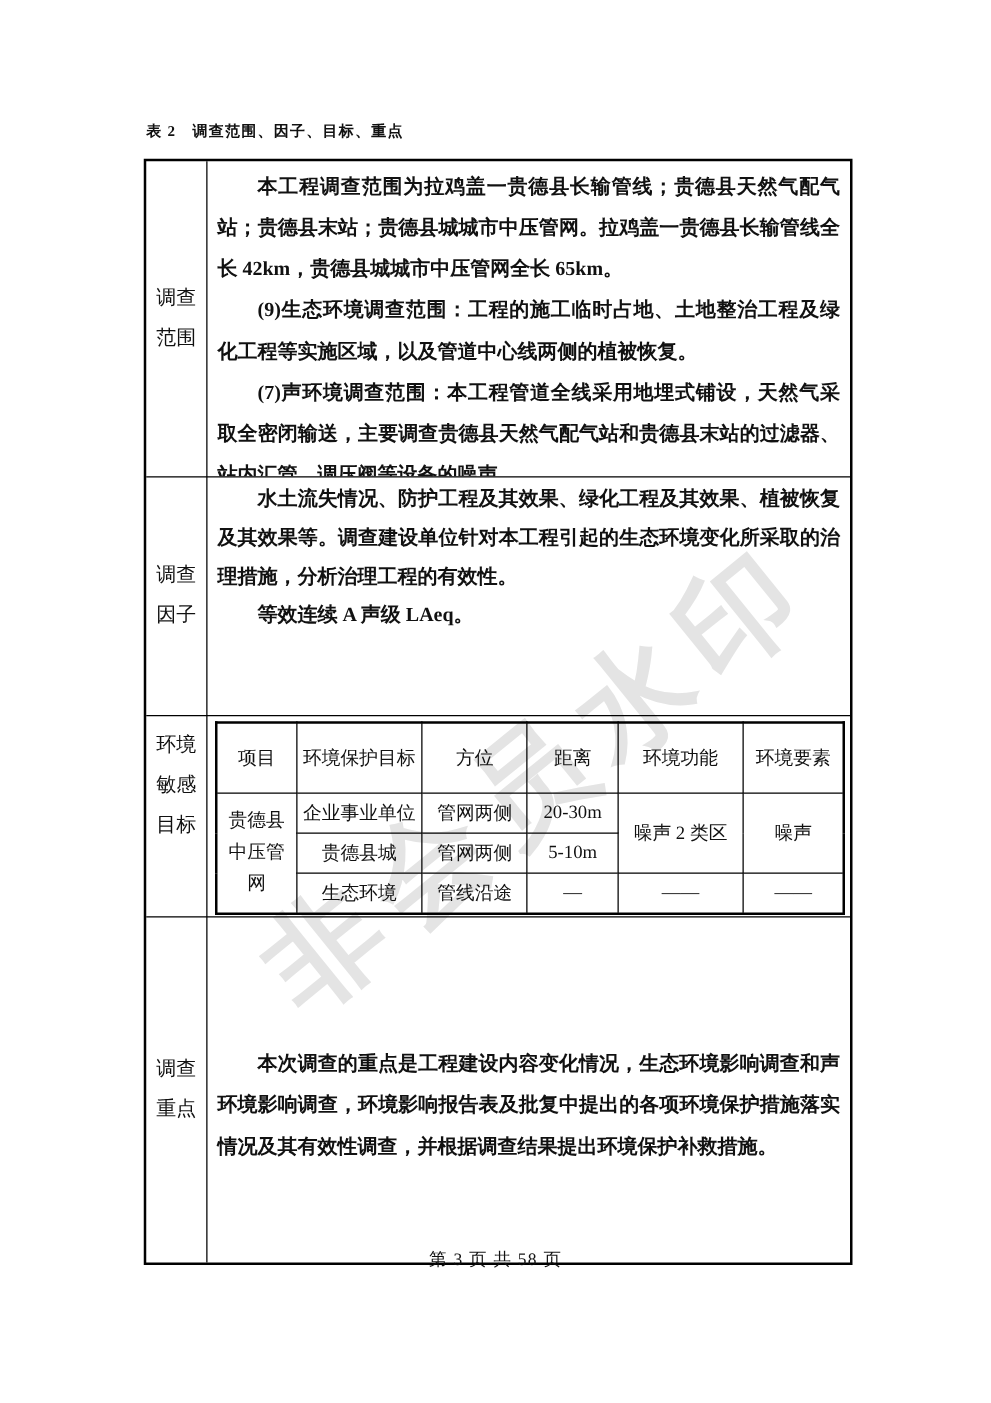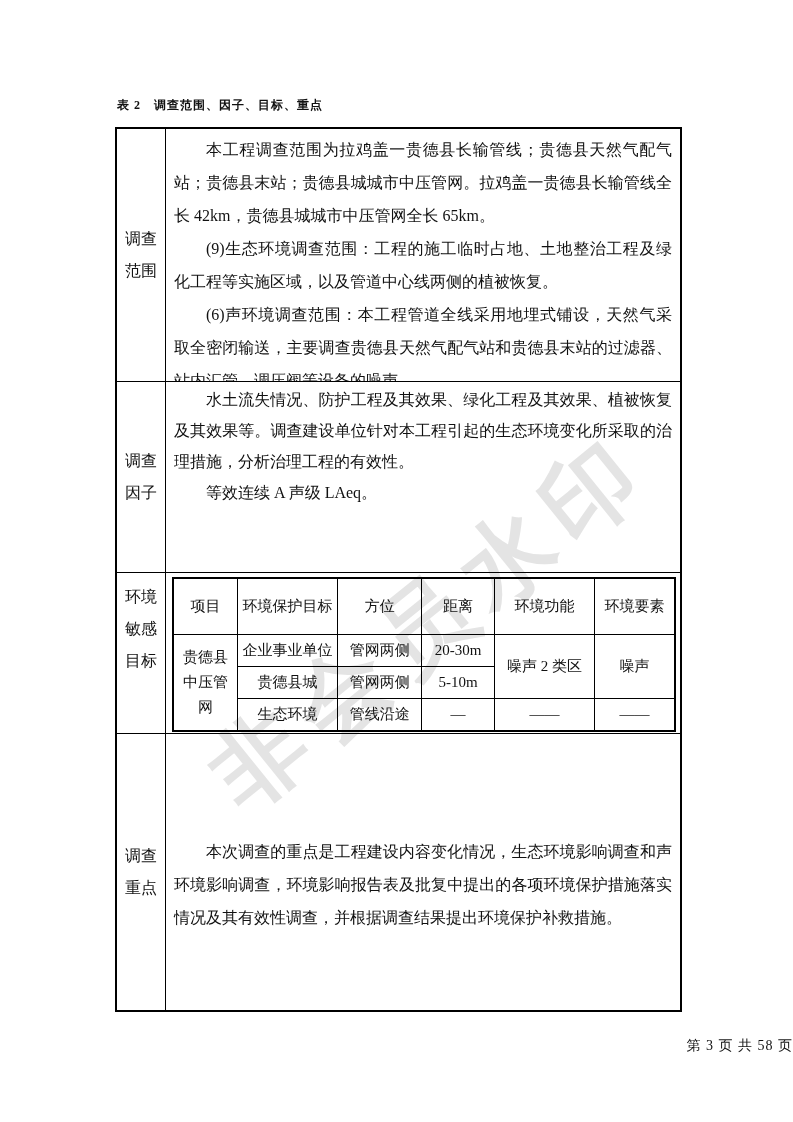--- a/index.html
+++ b/index.html
@@ -68,20 +68,21 @@
   .c1{top:0;height:252px;padding:4px 8px 0 8px;}
   .c2{top:253px;height:190px;padding:2px 8px 0 8px;}
   .c3{top:444px;height:160px;}
   .c4{top:605px;height:276px;padding:101px 8px 0 8px;}
   .content p{
     margin:0;
     font-size:16px;
     line-height:33px;
     text-indent:2em;
     text-align:justify;
+    font-weight:bold;
   }
   .c2 p{line-height:31px;}
   table.nested{
     border-collapse:collapse;
     table-layout:fixed;
     margin:4px 0 0 6px;
     width:504px;
     border:2px solid #000;
   }
   table.nested td{
@@ -90,22 +91,22 @@
     vertical-align:middle;
     font-size:15px;
     padding:0 2px;
     overflow:hidden;
   }
   table.nested tr.head td{height:55px;}
   table.nested tr.datarow td{height:31px;}
   .preline{white-space:pre-line;line-height:25px;margin-left:35px;}
   .doc-footer{
     position:absolute;
-    left:0;top:1037px;width:100%;
-    text-align:right;
+    left:0;top:999px;width:100%;
+    text-align:center;
     font-size:14px;
     letter-spacing:1px;
     z-index:1;
   }
 </style>
 </head>
 <body>
 
 <div class="watermark">非会员水印</div>
 
@@ -123,21 +124,21 @@
 因子</div>
   <div class="row-label rl3">环境
 敏感
 目标</div>
   <div class="row-label rl4">调查
 重点</div>
 
   <div class="content c1">
     <p>本工程调查范围为拉鸡盖一贵德县长输管线；贵德县天然气配气站；贵德县末站；贵德县城城市中压管网。拉鸡盖一贵德县长输管线全长 42km，贵德县城城市中压管网全长 65km。</p>
     <p>(9)生态环境调查范围：工程的施工临时占地、土地整治工程及绿化工程等实施区域，以及管道中心线两侧的植被恢复。</p>
-    <p>(6)声环境调查范围：本工程管道全线采用地埋式铺设，天然气采取全密闭输送，主要调查贵德县天然气配气站和贵德县末站的过滤器、站内汇管、调压阀等设备的噪声。</p>
+    <p>(7)声环境调查范围：本工程管道全线采用地埋式铺设，天然气采取全密闭输送，主要调查贵德县天然气配气站和贵德县末站的过滤器、站内汇管、调压阀等设备的噪声。</p>
   </div>
 
   <div class="content c2">
     <p>水土流失情况、防护工程及其效果、绿化工程及其效果、植被恢复及其效果等。调查建设单位针对本工程引起的生态环境变化所采取的治理措施，分析治理工程的有效性。</p>
     <p>等效连续 A 声级 LAeq。</p>
   </div>
 
   <div class="content c3">
     <table class="nested">
       <colgroup>

